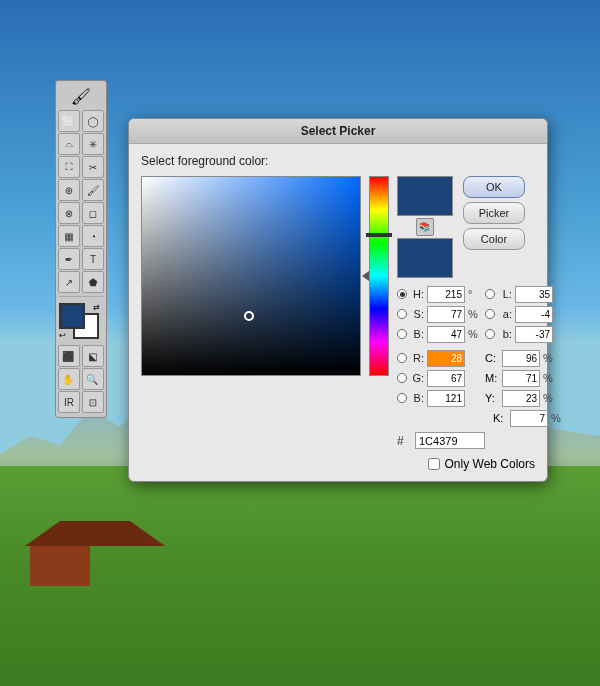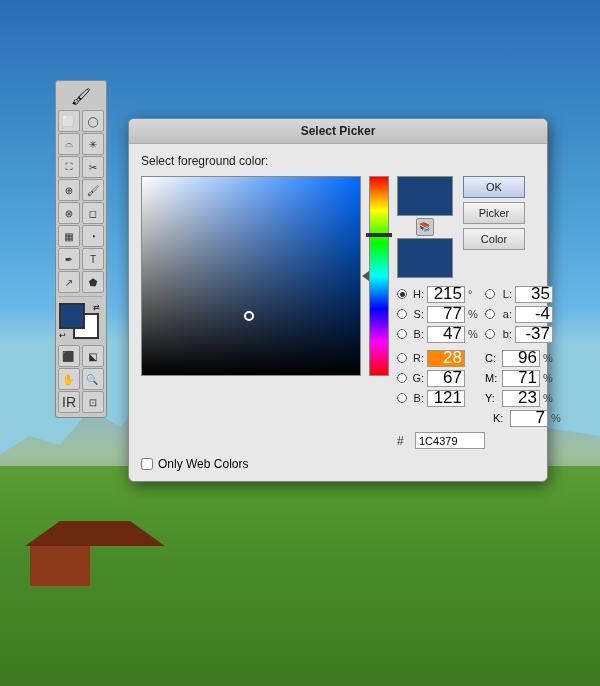--- a/index.html
+++ b/index.html
@@ -287,21 +287,21 @@
       display: flex;
       flex-direction: column;
       gap: 4px;
       margin-left: 4px;
     }
     .dialog-btn {
       width: 62px;
       height: 22px;
       background: linear-gradient(180deg, #f5f5f5, #d5d5d5);
       border: 1px solid #999;
-      border-radius: 0;
+      border-radius: 8px;
       font-size: 11px;
       cursor: pointer;
       text-align: center;
       line-height: 20px;
       color: #222;
     }
     .dialog-btn.default-btn {
       background: linear-gradient(180deg, #e8eef8, #c0cce8);
       border-color: #6680b0;
     }
@@ -335,21 +335,21 @@
       font-size: 11px;
       color: #222;
       text-align: right;
       flex-shrink: 0;
     }
     .color-input {
       width: 38px;
       height: 17px;
       border: 1px solid #999;
       background: white;
-      font-size: 17px;
+      font-size: 10px;
       text-align: right;
       padding: 0 2px;
     }
     .color-input.highlighted {
       background: #ff8800;
       color: white;
     }
     .color-unit {
       font-size: 11px;
       color: #444;
@@ -374,20 +374,21 @@
       background: white;
       font-size: 11px;
       padding: 4px 3px;
     }
 
     #only-web-colors {
       display: flex;
       align-items: center;
       gap: 5px;
       margin-top: 8px;
+      justify-content: flex-end;
     }
     #only-web-colors input[type=checkbox] {
       width: 12px;
       height: 12px;
       cursor: pointer;
     }
 
     
     #right-panel {
       display: flex;
@@ -453,21 +454,21 @@
   </div>
   <div class="tool-row">
     <div class="tool-btn">⬛</div>
     <div class="tool-btn">⬕</div>
   </div>
   <div class="tool-row">
     <div class="tool-btn">✋</div>
     <div class="tool-btn">🔍</div>
   </div>
   <div class="tool-row">
-    <div class="tool-btn" style="font-size:14px;">IR</div>
+    <div class="tool-btn" style="font-size:10px;">IR</div>
     <div class="tool-btn">⊡</div>
   </div>
 </div>
 
 <div id="color-picker-dialog">
   <div id="dialog-titlebar">
     <span>Select Picker</span>
   </div>
   <div id="dialog-body">
     <div id="dialog-header">Select foreground color:</div>

